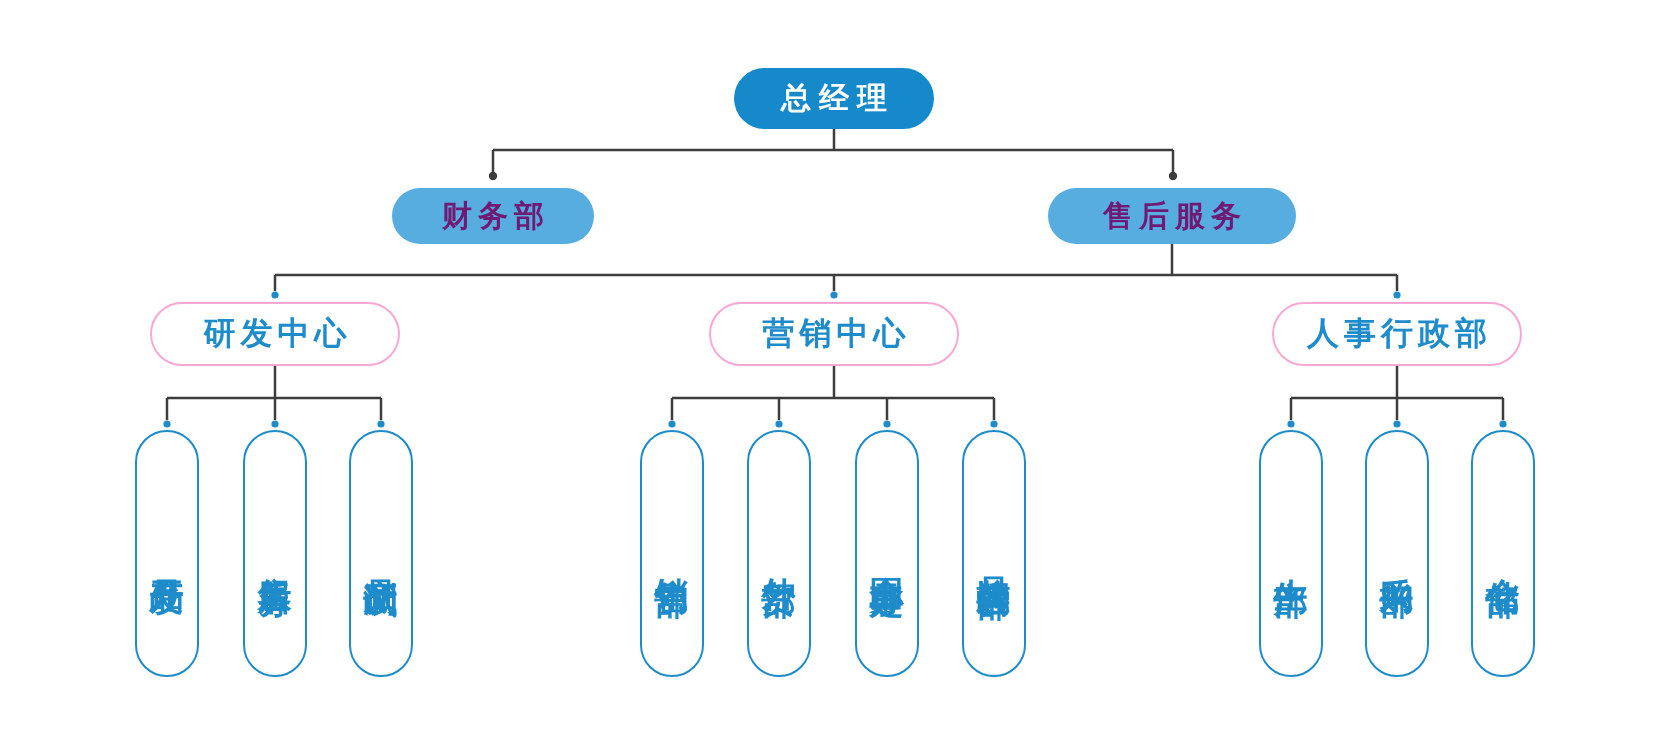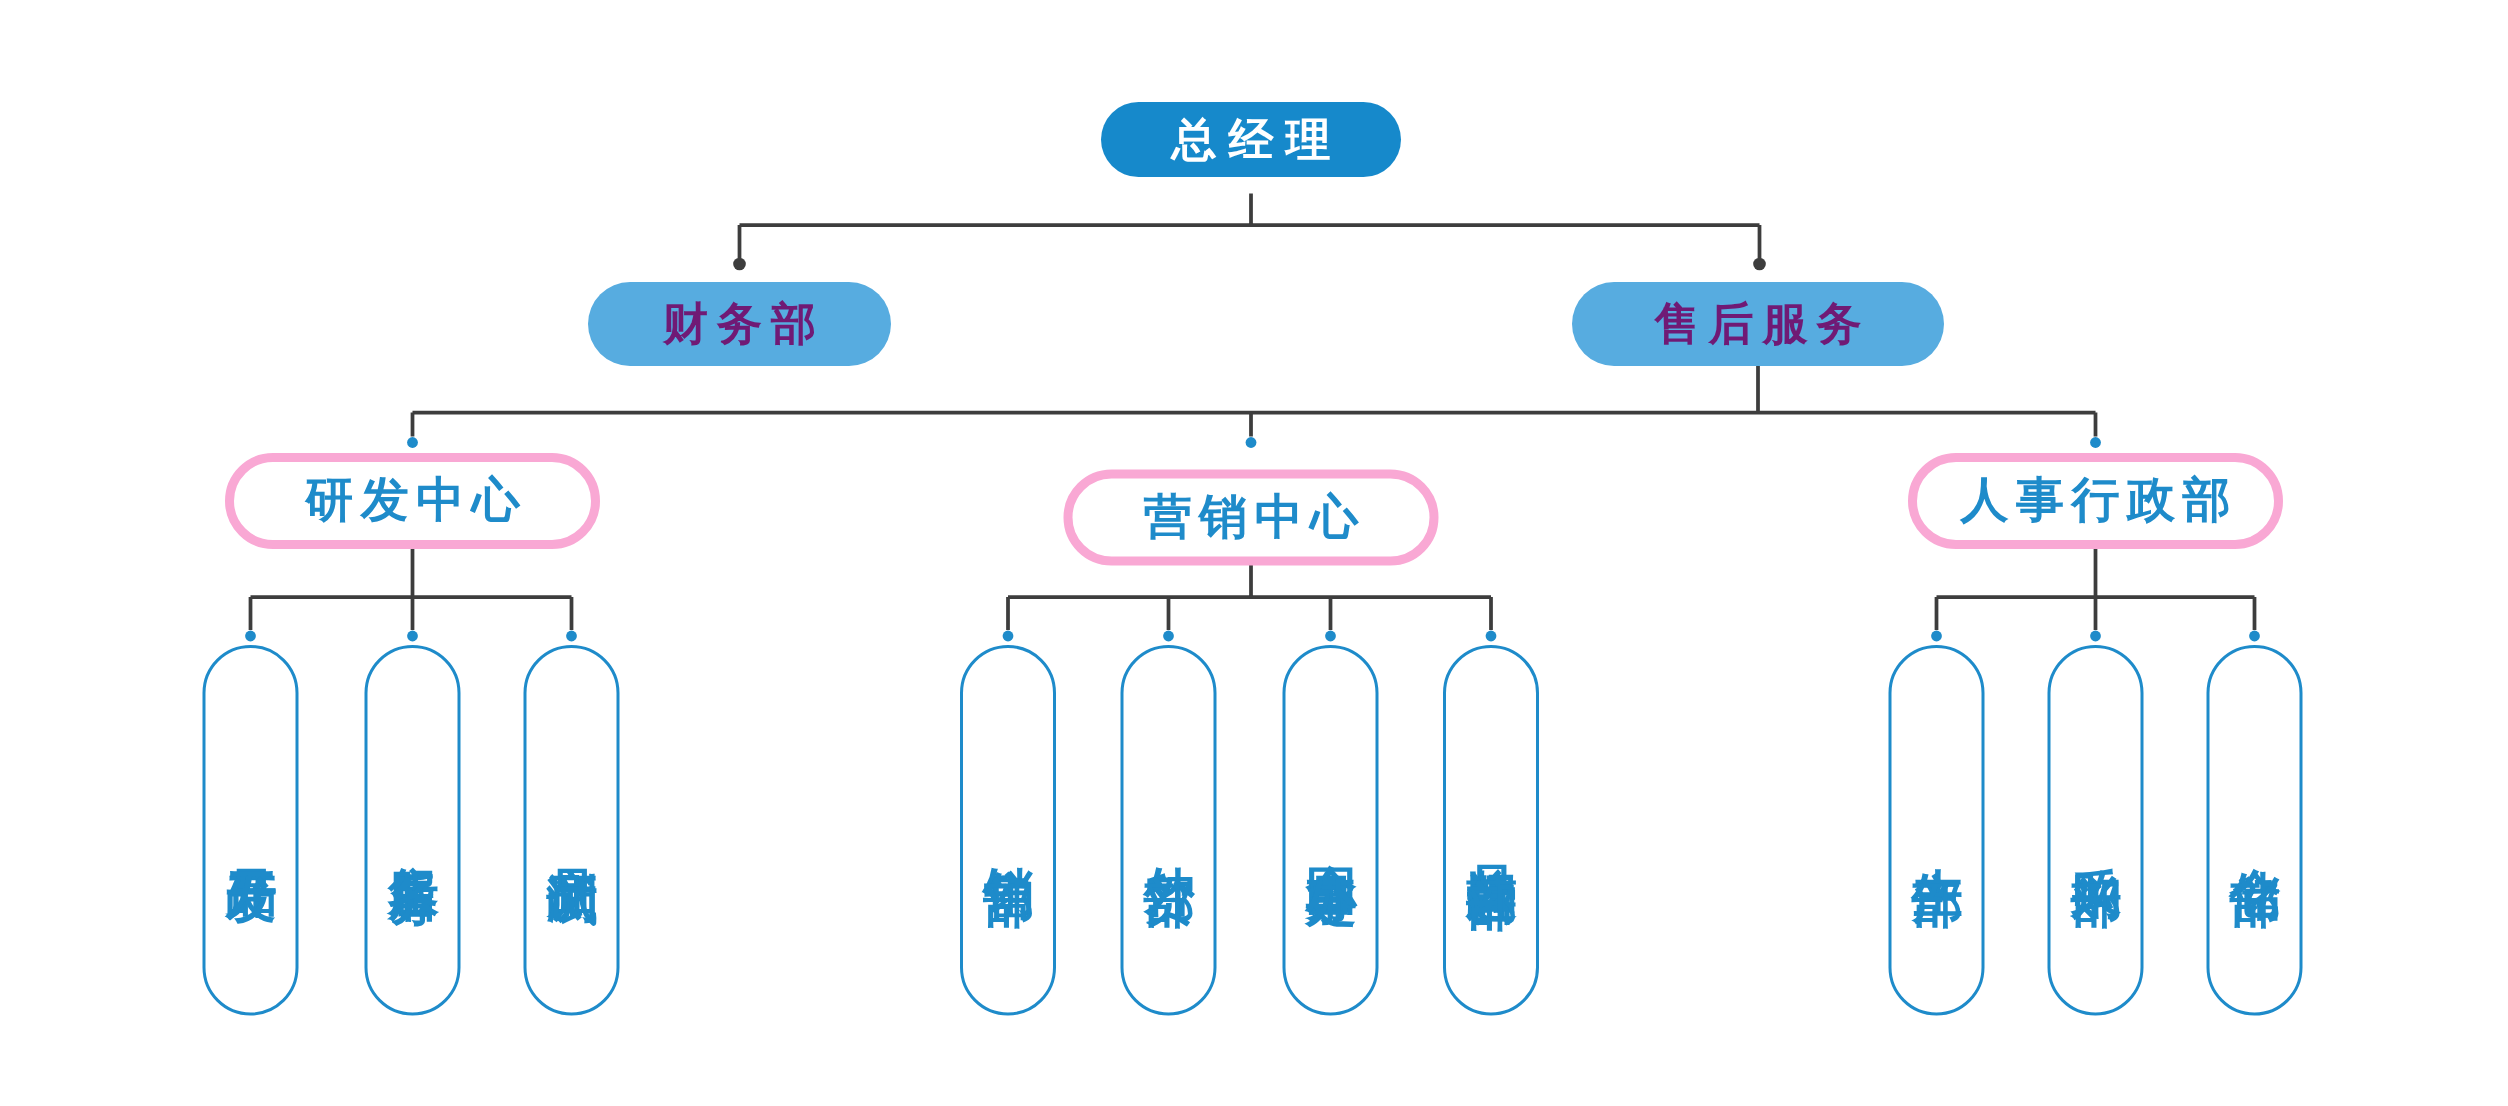--- a/index.html
+++ b/index.html
@@ -40,21 +40,21 @@
     background: #57ace0;
     color: #701a75;
     border-radius: 28px;
     font-size: 30px;
     letter-spacing: 6px;
     text-indent: 6px;
   }
   
   .node.l3 {
     background: #ffffff;
-    border: 6px solid #f9a8d4;
+    border: 2px solid #f9a8d4;
     color: #1e8bca;
     border-radius: 32px;
     font-size: 32px;
     letter-spacing: 5px;
     text-indent: 5px;
   }
   
   .node.pill {
     background: #ffffff;
     border: 2px solid #1e8bca;
@@ -97,35 +97,35 @@
     <circle cx="779" cy="424" r="3.6" fill="#1e8bca"></circle>
     <circle cx="887" cy="424" r="3.6" fill="#1e8bca"></circle>
     <circle cx="994" cy="424" r="3.6" fill="#1e8bca"></circle>
 
     <path d="M1397 366 V398 M1291 398 H1503 M1291 398 V420 M1397 398 V420 M1503 398 V420" fill="none" stroke="#3d3d3d" stroke-width="2.5"></path>
     <circle cx="1291" cy="424" r="3.6" fill="#1e8bca"></circle>
     <circle cx="1397" cy="424" r="3.6" fill="#1e8bca"></circle>
     <circle cx="1503" cy="424" r="3.6" fill="#1e8bca"></circle>
   </svg>
 
-  <div class="node l1" style="left:734px; top:68px; width:200px; height:50px;">
+  <div class="node l1" style="left:734px; top:68px; width:200px; height:61px;">
     <span>总经理</span>
   </div>
 
   <div class="node l2" style="left:392px; top:188px; width:202px; height:56px;">
     <span>财务部</span>
   </div>
   <div class="node l2" style="left:1048px; top:188px; width:248px; height:56px;">
     <span>售后服务</span>
   </div>
 
   <div class="node l3" style="left:150px; top:302px; width:250px; height:64px;">
     <span>研发中心</span>
   </div>
-  <div class="node l3" style="left:709px; top:302px; width:250px; height:64px;margin-top:11px;">
+  <div class="node l3" style="left:709px; top:302px; width:250px; height:64px;">
     <span>营销中心</span>
   </div>
   <div class="node l3" style="left:1272px; top:302px; width:250px; height:64px;">
     <span>人事行政部</span>
   </div>
 
   <div class="node pill" style="left:135px; top:430px;">
     <span class="vtext">产品开发</span>
   </div>
   <div class="node pill" style="left:243px; top:430px;">

